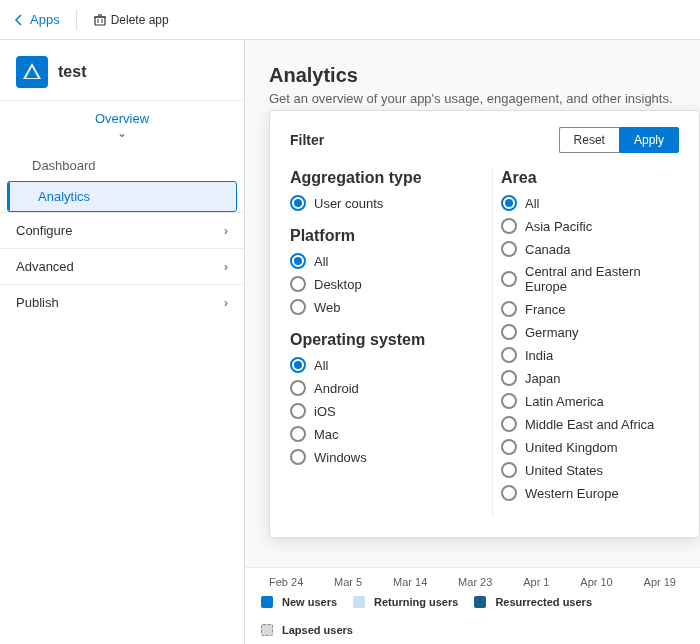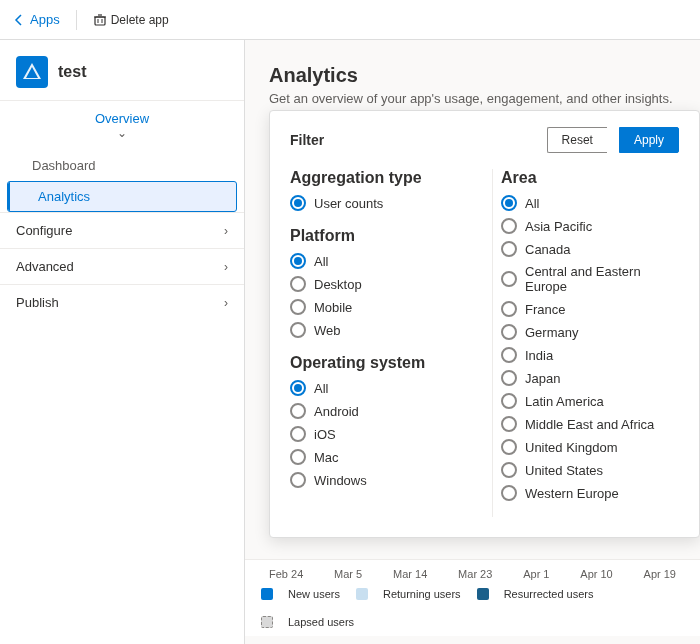--- a/index.html
+++ b/index.html
@@ -60,21 +60,21 @@
       background: #fff; border: 1px solid #ddd; border-radius: 4px;
       box-shadow: 0 4px 16px rgba(0,0,0,0.12);
       z-index: 100; padding: 16px 20px 20px;
       max-width: 580px;
     }
     .filter-panel-header {
       display: flex; align-items: center; justify-content: space-between;
       margin-bottom: 16px;
     }
     .filter-panel-title { font-size: 14px; font-weight: 600; color: #323130; }
-    .filter-actions { display: flex; gap: 12px; }
+    .filter-actions { display: flex; gap: 0; }
     .btn-reset {
       padding: 5px 14px; border: 1px solid #8a8886; border-right: none;
       border-radius: 2px 0 0 2px; background: #fff; cursor: pointer; font-size: 12px; color: #323130;
     }
     .btn-apply {
       padding: 5px 14px; border: 1px solid #0078d4;
       border-radius: 0 2px 2px 0; background: #0078d4; cursor: pointer; font-size: 12px; color: #ffffff;
     }
 
     .filter-columns { display: flex; gap: 0; }
@@ -90,29 +90,29 @@
       display: flex; align-items: center; justify-content: center; flex-shrink: 0;
     }
     .radio-circle.checked { border-color: #0078d4; }
     .radio-circle.checked::after {
       content: ''; width: 8px; height: 8px; border-radius: 50%; background: #0078d4;
     }
     .radio-label { font-size: 13px; color: #323130; }
 
     
     .chart-bottom {
-      position: absolute; bottom: 8px; left: 0; right: 0; background: #fff;
+      position: absolute; bottom: 0; left: 0; right: 0; background: #fff;
       border-top: 1px solid #edebe9; padding: 8px 16px;
     }
     .chart-bottom-dates {
       display: flex; justify-content: space-between; font-size: 11px; color: #605e5c;
       margin-bottom: 8px; padding: 0 8px;
     }
     .legend { display: flex; align-items: center; gap: 16px; flex-wrap: wrap; }
-    .legend-item { display: flex; align-items: center; gap: 15px; font-size: 11px; color: #323130; }
+    .legend-item { display: flex; align-items: center; gap: 9px; font-size: 11px; color: #323130; font-weight: bold; }
     .legend-dot { width: 12px; height: 12px; border-radius: 2px; }
     .legend-dot.new-users { background: #0078d4; }
     .legend-dot.returning { background: #c8dff0; }
     .legend-dot.resurrected { background: #1a5f8a; }
     .legend-dot.lapsed { background: #d9d9d9; border: 1px dashed #8a8886; }
   </style>
 </head>
 <body>
 
 <div class="topbar">
@@ -224,24 +224,20 @@
             <div class="radio-item">
               <div class="radio-circle checked"></div>
               <span class="radio-label">All</span>
             </div>
             <div class="radio-item">
               <div class="radio-circle"></div>
               <span class="radio-label">Desktop</span>
             </div>
             <div class="radio-item">
               <div class="radio-circle"></div>
-              <span class="radio-label">Mobile</span>
-            </div>
-            <div class="radio-item">
-              <div class="radio-circle"></div>
               <span class="radio-label">Web</span>
             </div>
           </div>
 
           <div class="filter-section">
             <div class="filter-section-title">Operating system</div>
             <div class="radio-item">
               <div class="radio-circle checked"></div>
               <span class="radio-label">All</span>
             </div>

